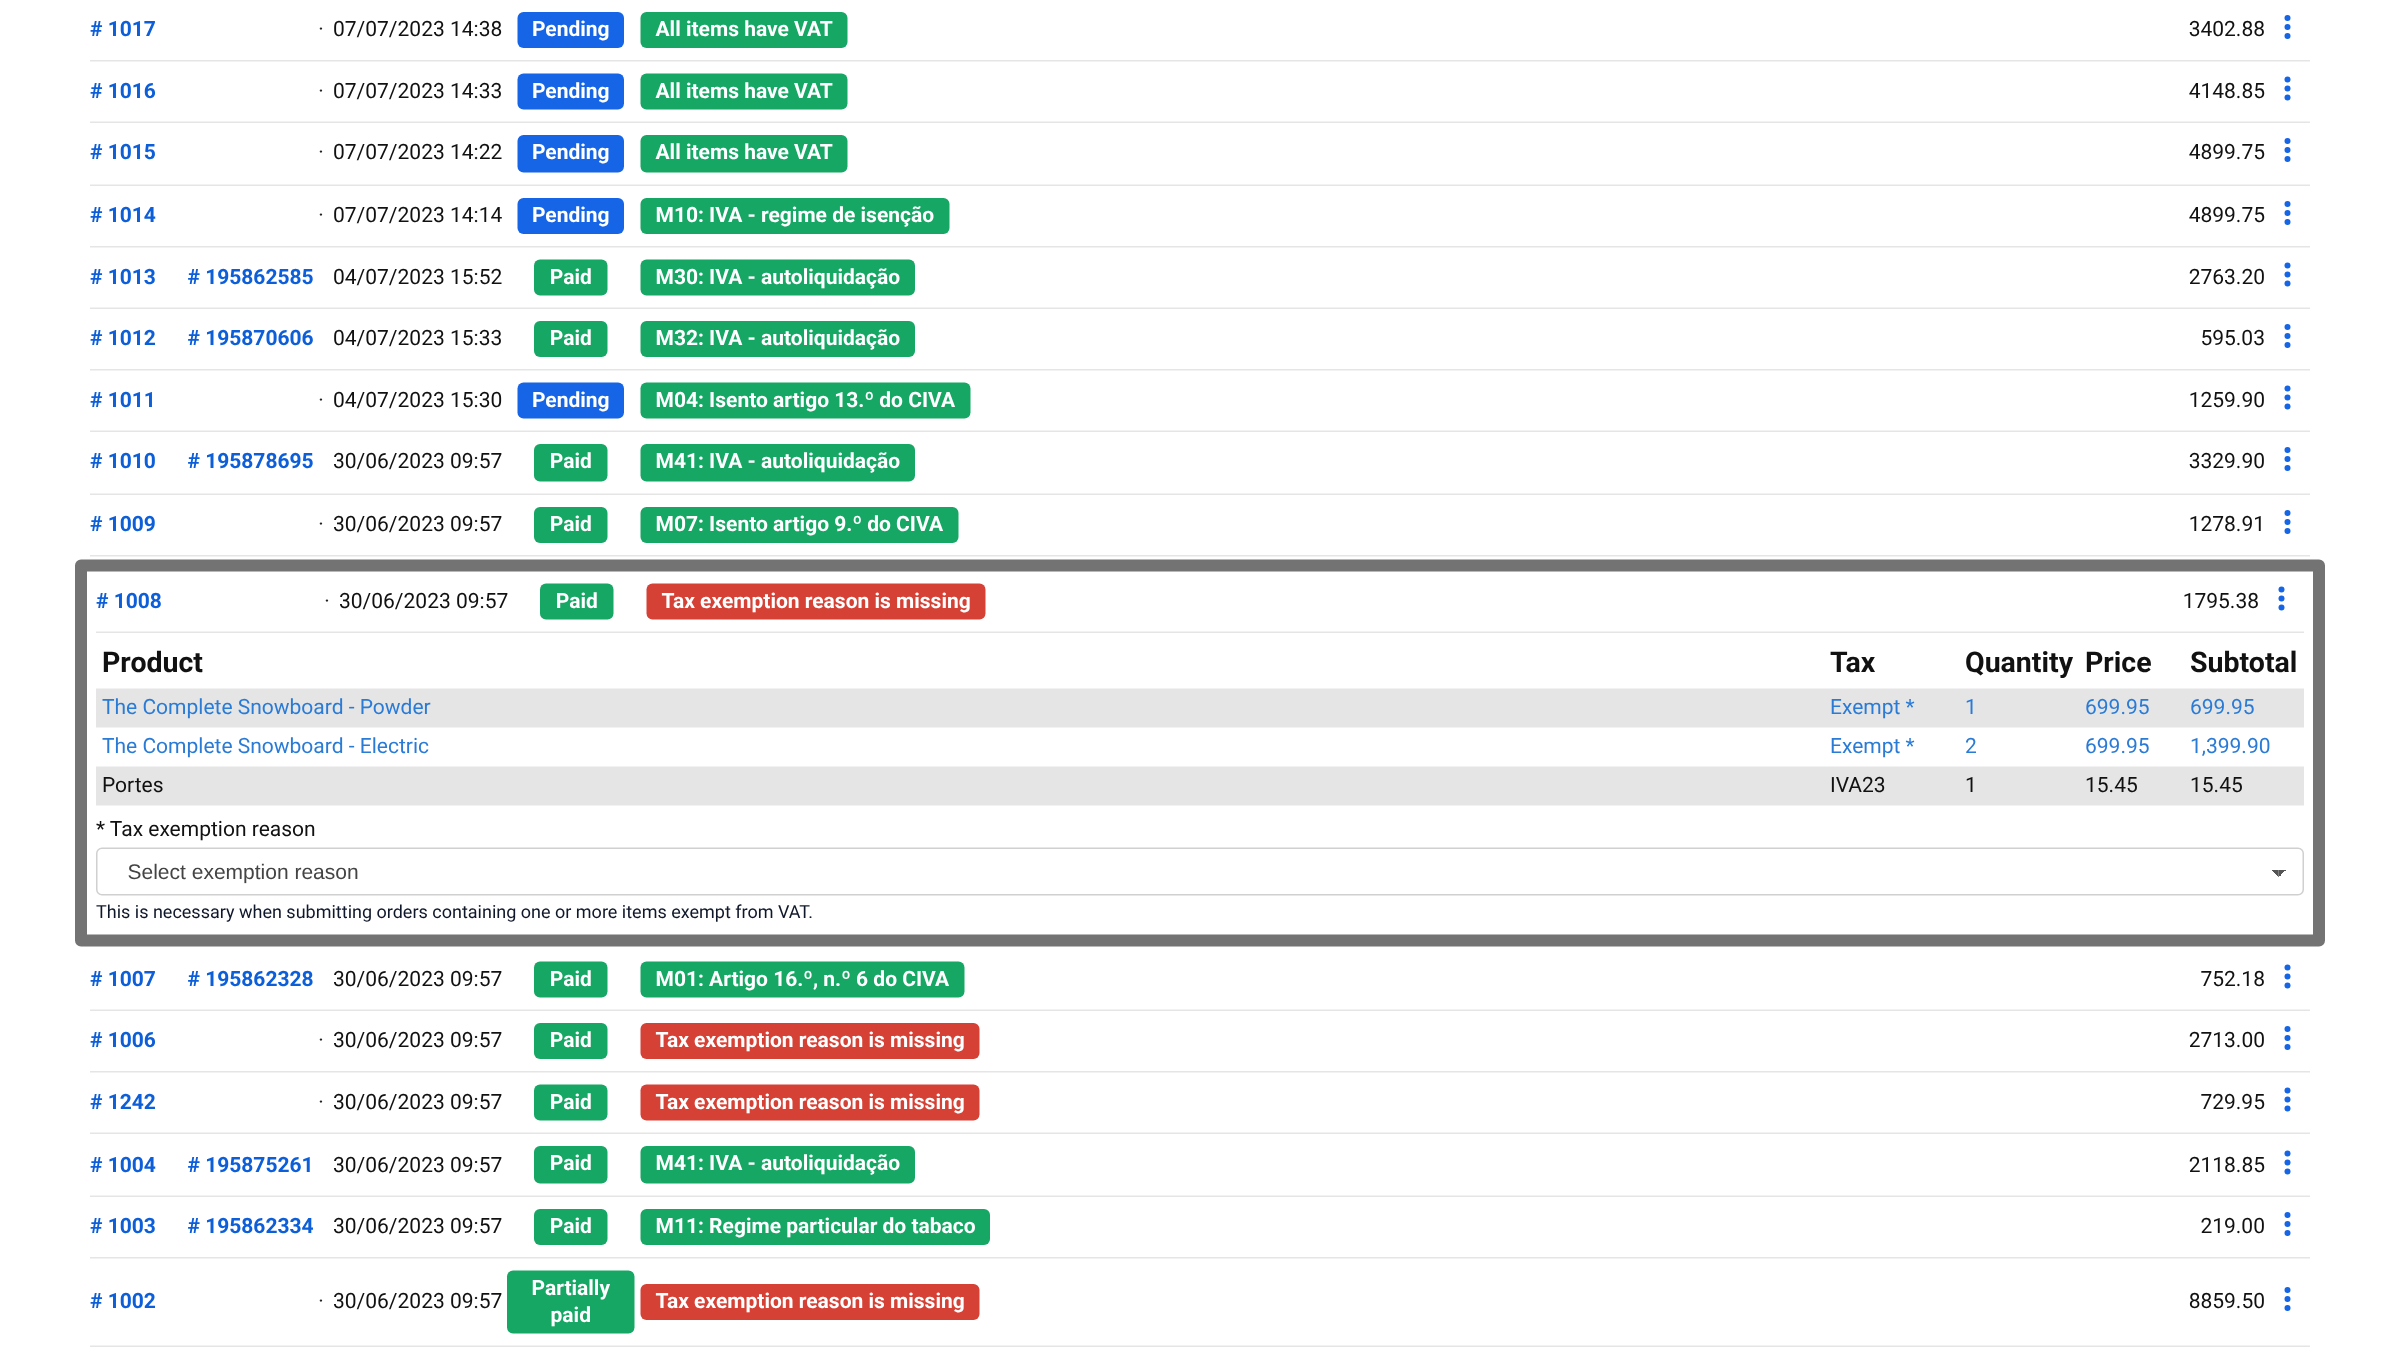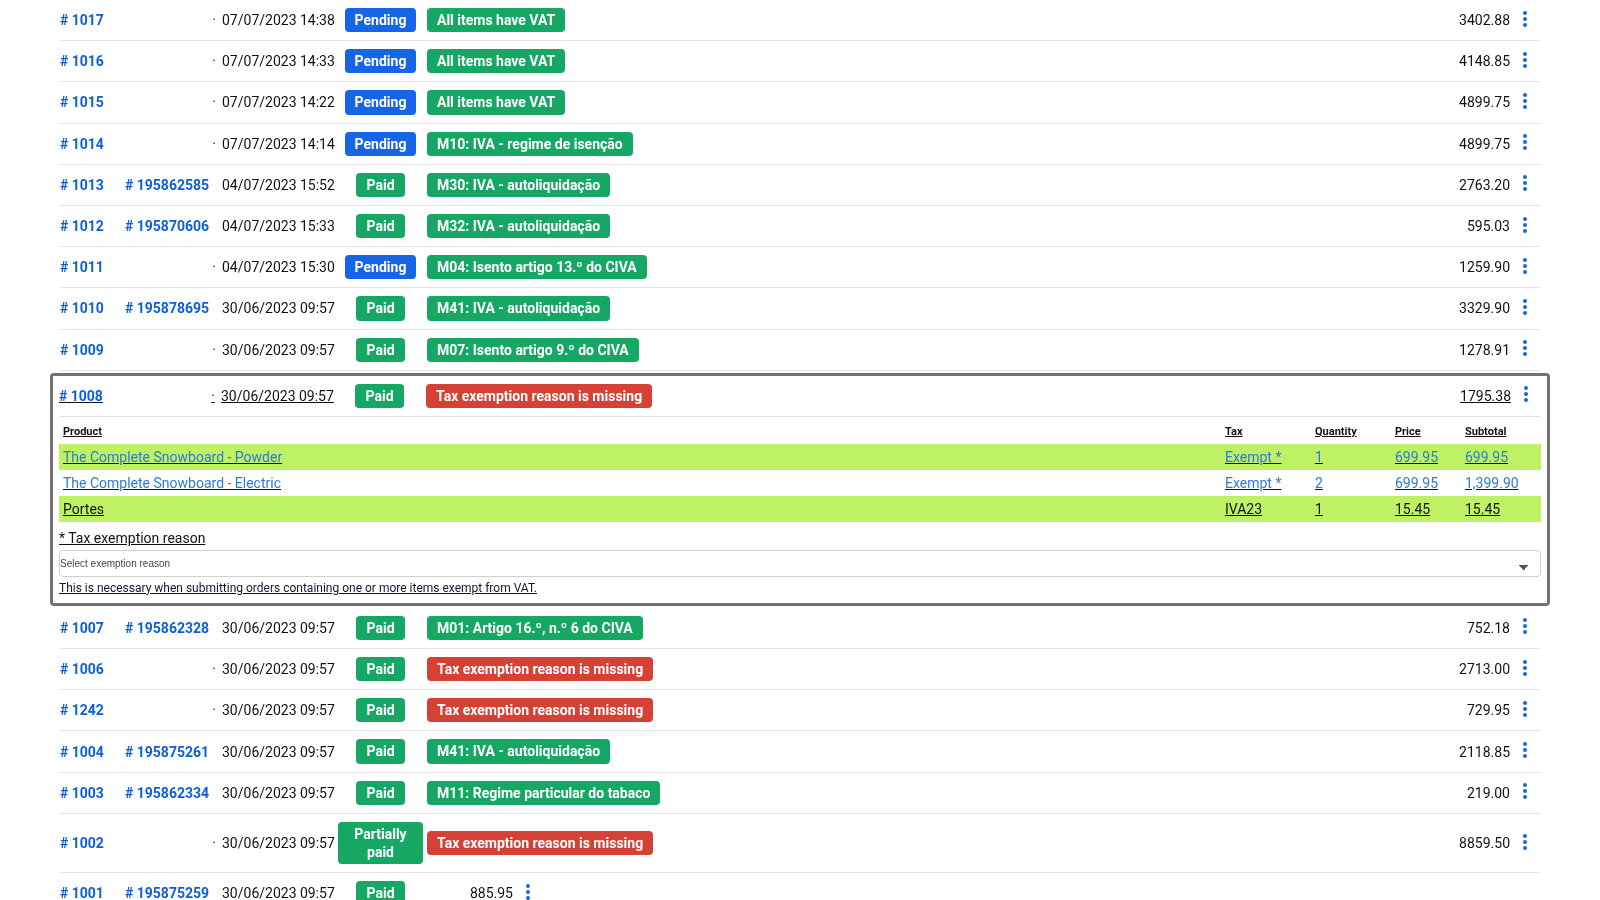--- a/index.html
+++ b/index.html
@@ -44,49 +44,48 @@
   }
   .kebab span {
     display: block;
     width: 4px; height: 4px;
     background: #1565e6;
     border-radius: 50%;
     margin: 2px auto;
   }
   
   .highlight-wrap {
-    border: 3px solid #737373;
+    border: 8px solid #737373;
     border-radius: 4px;
     margin: 2px -10px;
     padding: 0 6px 8px 6px;
-    text-decoration: underline;
   }
   .highlight-wrap .order-row { border-bottom: 1px solid #e5e5e5; }
   .detail-table {
     width: 100%;
     border-collapse: collapse;
     margin-top: 2px;
   }
   .detail-table th {
     text-align: left;
     font-weight: 700;
     padding: 6px 4px;
-    font-size: 11px;
+    font-size: 19px;
   }
   .detail-table th.r, .detail-table td.r { text-align: left; }
   .detail-table td { padding: 5px 4px; font-size: 14px; }
-  .detail-table tr.odd td { background: #bef264; }
+  .detail-table tr.odd td { background: #e5e5e5; }
   .linkcell { color: #2a7bd6; }
   .exempt-label { font-size: 14px; padding: 8px 0 4px 0; }
   .exempt-select {
     width: 100%;
-    padding: 7px 0;
+    padding: 7px 20px;
     border: 1px solid #d0d0d0;
     border-radius: 4px;
-    font-size: 10px;
+    font-size: 14px;
     color: #444;
     background: #fff;
     appearance: none;
     background-image: linear-gradient(45deg, transparent 50%, #555 50%), linear-gradient(135deg, #555 50%, transparent 50%);
     background-position: calc(100% - 16px) 14px, calc(100% - 11px) 14px;
     background-size: 5px 5px, 5px 5px;
     background-repeat: no-repeat;
   }
   .helptext { font-size: 12px; color: #0f172a; padding-top: 4px; }
 </style>

